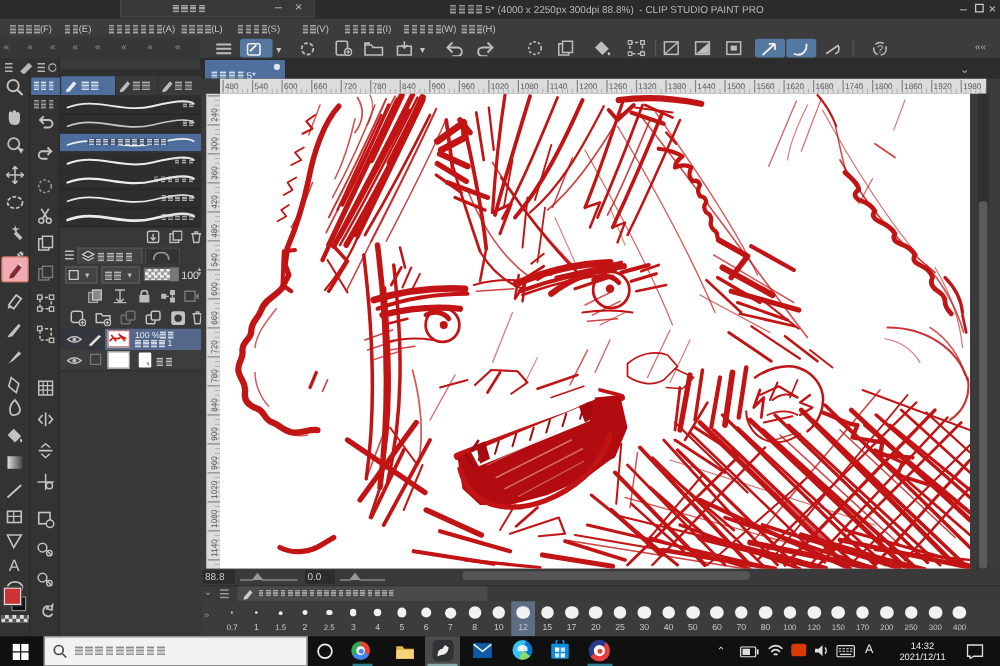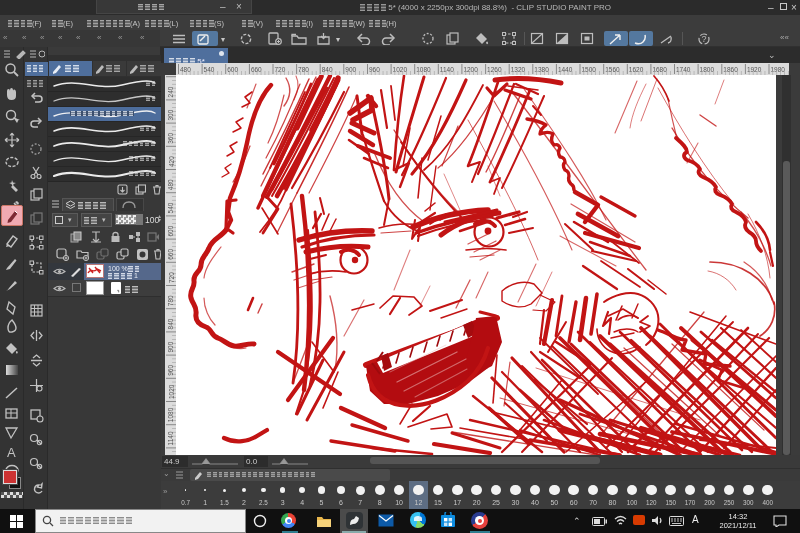--- a/index.html
+++ b/index.html
@@ -780,21 +780,21 @@
     <rect x="7" y="376.3" width="4" height="0.7" fill="#aaa"></rect>
     <rect x="7" y="380.1" width="4" height="0.7" fill="#aaa"></rect>
     <rect x="7" y="384.0" width="4" height="0.7" fill="#aaa"></rect>
     <rect x="7" y="387.9" width="4" height="0.7" fill="#aaa"></rect>
     <rect x="7" y="391.7" width="4" height="0.7" fill="#aaa"></rect>
   </svg>
 <div class="abs" style="left:176px;top:75px;width:600px;height:380px;background:#fff;" id="cv"></div>
 <div class="abs" style="left:782px;top:75px;width:9px;height:380px;background:#303030;"></div>
 <div class="abs" style="left:783px;top:161px;width:7px;height:294px;background:#5a5a5a;border-radius:3px;"></div>
 <div class="abs" style="left:161px;top:455px;width:639px;height:13px;background:#3a3a3a;"></div>
-<div class="abs" style="left:162px;top:456px;width:26px;height:11px;background:#2c2c2c;color:#ccc;font-size:8px;padding:1px 2px;">44.9</div>
+<div class="abs" style="left:162px;top:456px;width:26px;height:11px;background:#2c2c2c;color:#ccc;font-size:8px;padding:1px 2px;">88.8</div>
 <svg class="ic" style="left:190px;top:456px" width="52" height="11">
     <path d="M2 8h10l4-5 4 5h28" stroke="#888" stroke-width="1.2" fill="none"></path>
     <path d="M16 3l4 5h-8z" fill="#999"></path>
   </svg>
 <div class="abs" style="left:244px;top:456px;width:24px;height:11px;background:#2c2c2c;color:#ccc;font-size:8px;padding:1px 2px;">0.0</div>
 <svg class="ic" style="left:270px;top:456px" width="42" height="11">
     <path d="M2 8h8l4-5 4 5h20" stroke="#888" stroke-width="1.2" fill="none"></path>
     <path d="M14 3l4 5h-8z" fill="#999"></path>
   </svg>
 <div class="abs" style="left:370px;top:457px;width:230px;height:7px;background:#555;border-radius:3px;"></div>

